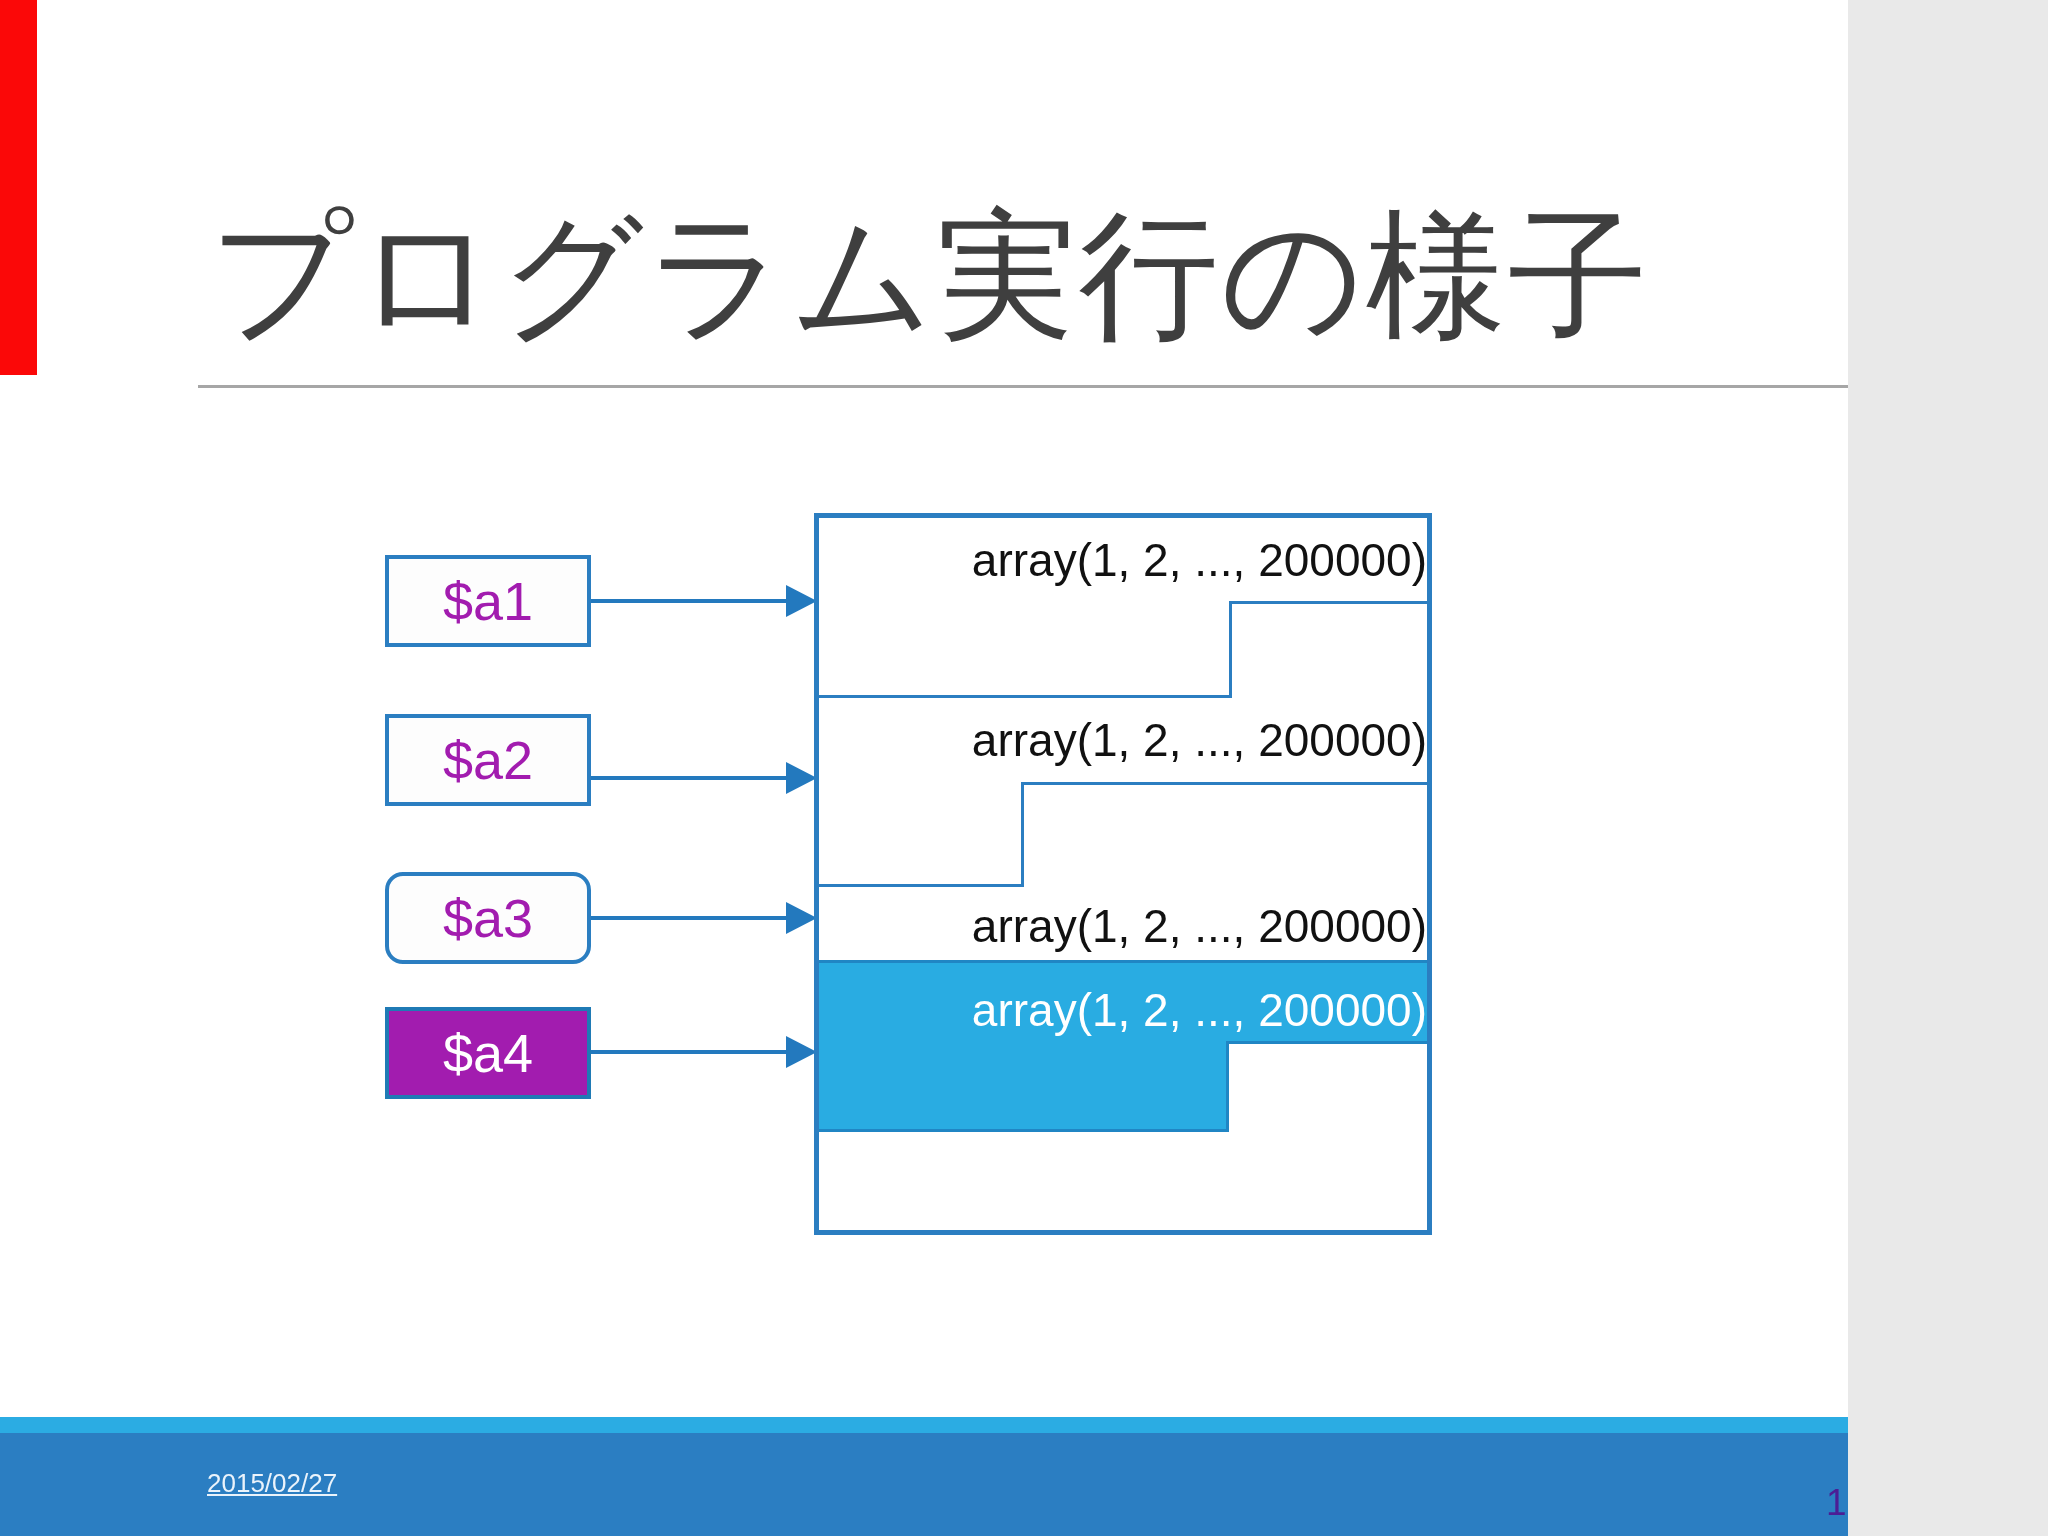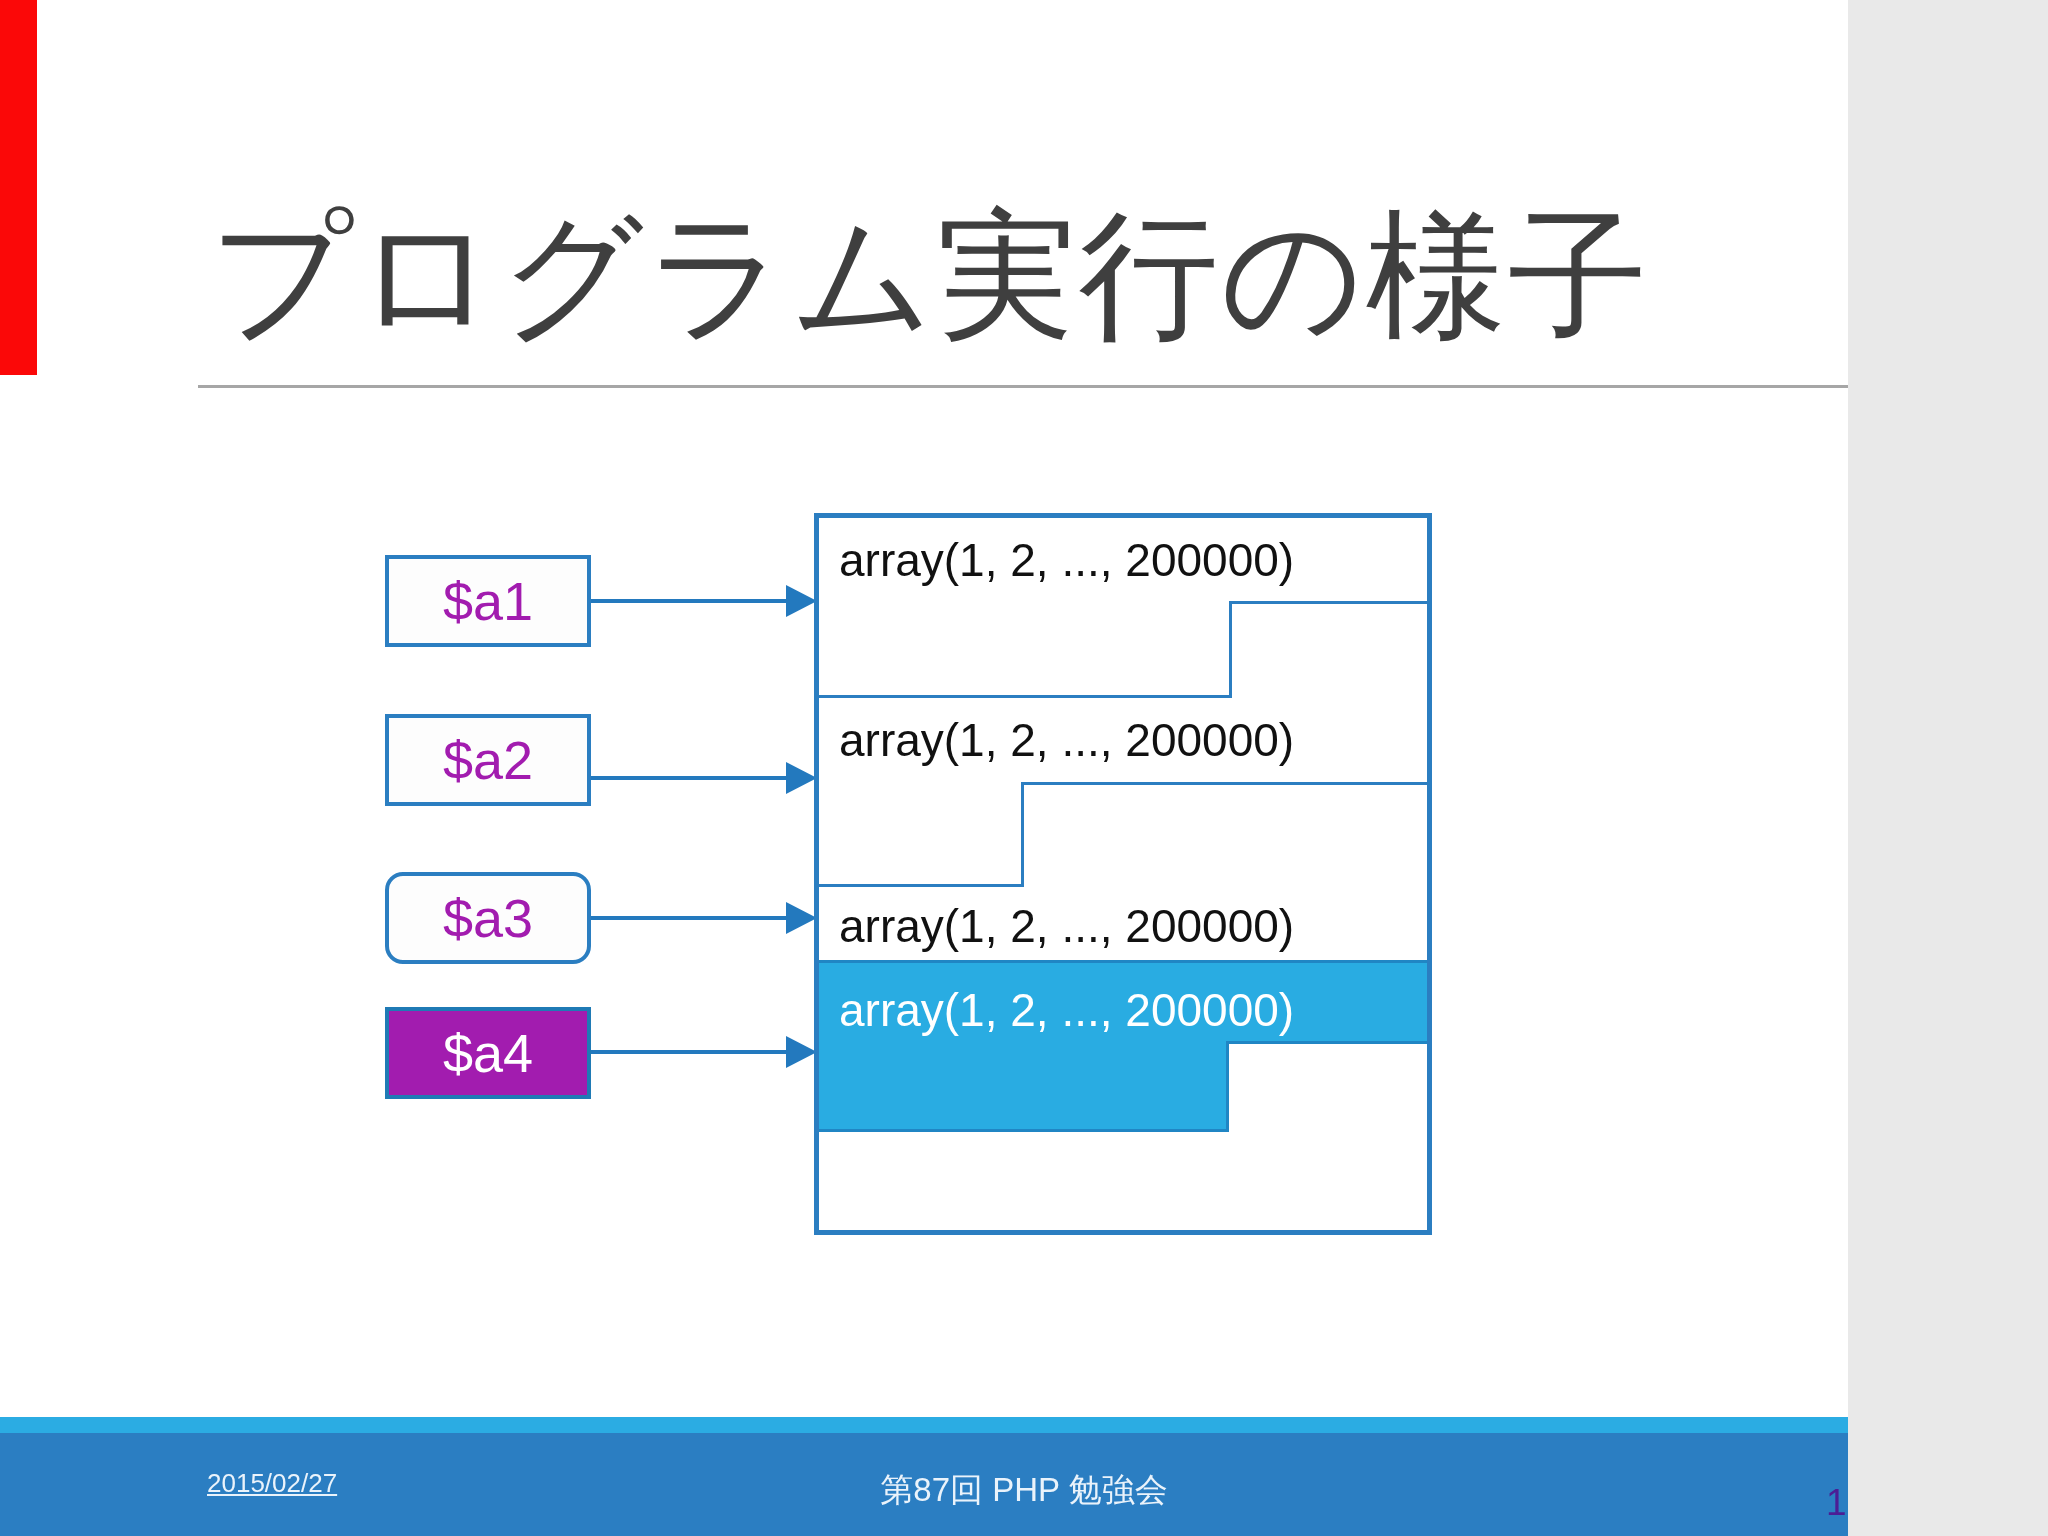--- a/index.html
+++ b/index.html
@@ -28,22 +28,22 @@
   .arrow-head{
     position:absolute;left:786px;width:0;height:0;
     border-left:31px solid #2379be;border-top:16px solid transparent;border-bottom:16px solid transparent;
   }
   
   .bigbox{
     position:absolute;left:814px;top:513px;width:618px;height:722px;
     border:5px solid #2b7ec1;box-sizing:border-box;background:#ffffff;
   }
   .mem-label{
-    position:absolute;left:0;width:608px;height:52px;text-align:left;
-    font-size:46px;line-height:52px;color:#111111;white-space:nowrap;margin-left:20px;
+    position:absolute;left:0;width:608px;height:52px;text-align:right;
+    font-size:46px;line-height:52px;color:#111111;white-space:nowrap;
   }
   .mem-label.white{color:#ffffff;z-index:3;}
   .step{position:absolute;background:#2b7ec1;}
   .blue-zone{
     position:absolute;left:0;top:442px;width:608px;height:172px;background:#29ace2;z-index:1;
     clip-path:polygon(0 0,608px 0,608px 84px,407px 84px,407px 172px,0 172px);
   }
   .blue-edge{position:absolute;background:#2086c4;z-index:2;}
   
   .footer-strip{position:absolute;left:0;top:1417px;width:2048px;height:16px;background:#2bace3;}
@@ -106,16 +106,15 @@
     <div class="blue-edge" style="left:407px;top:523px;width:201px;height:3px;"></div>
     <div class="blue-edge" style="left:407px;top:523px;width:3px;height:91px;"></div>
     <div class="blue-edge" style="left:0;top:611px;width:410px;height:3px;"></div>
     <div class="mem-label white" style="top:466px;">array(1, 2, ..., 200000)</div>
 
   </div>
 
   <div class="footer-strip"></div>
   <div class="footer-band"></div>
   <div class="footer-date">2015/02/27</div>
-  <div class="footer-event">第87回 PHP 勉強会</div>
   <div class="footer-page">16</div>
 
 </div>
 
 </body></html>

